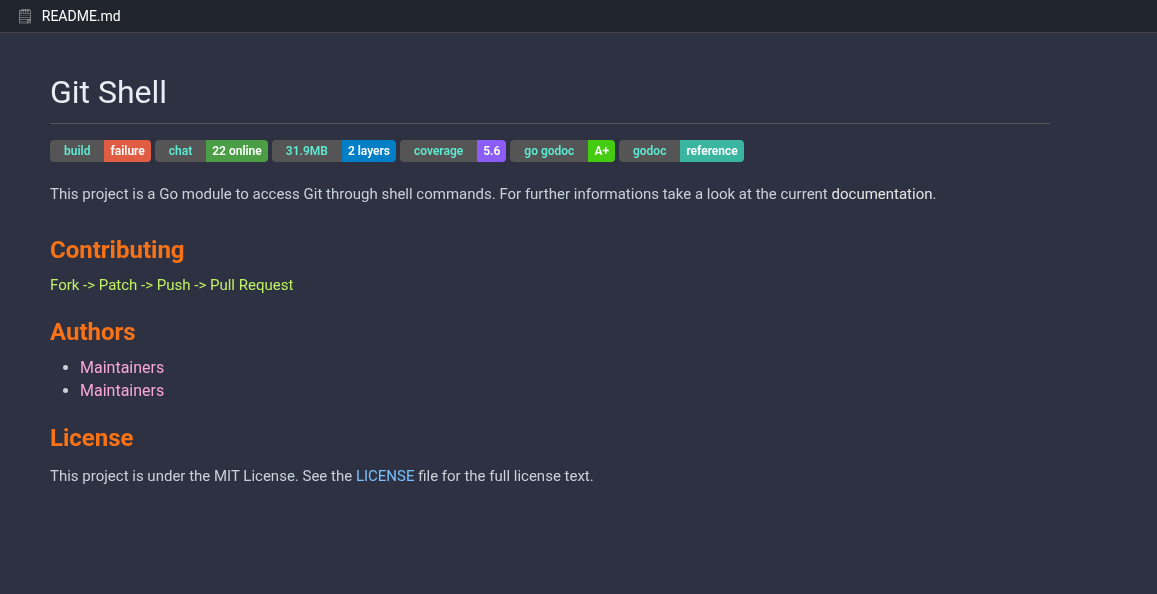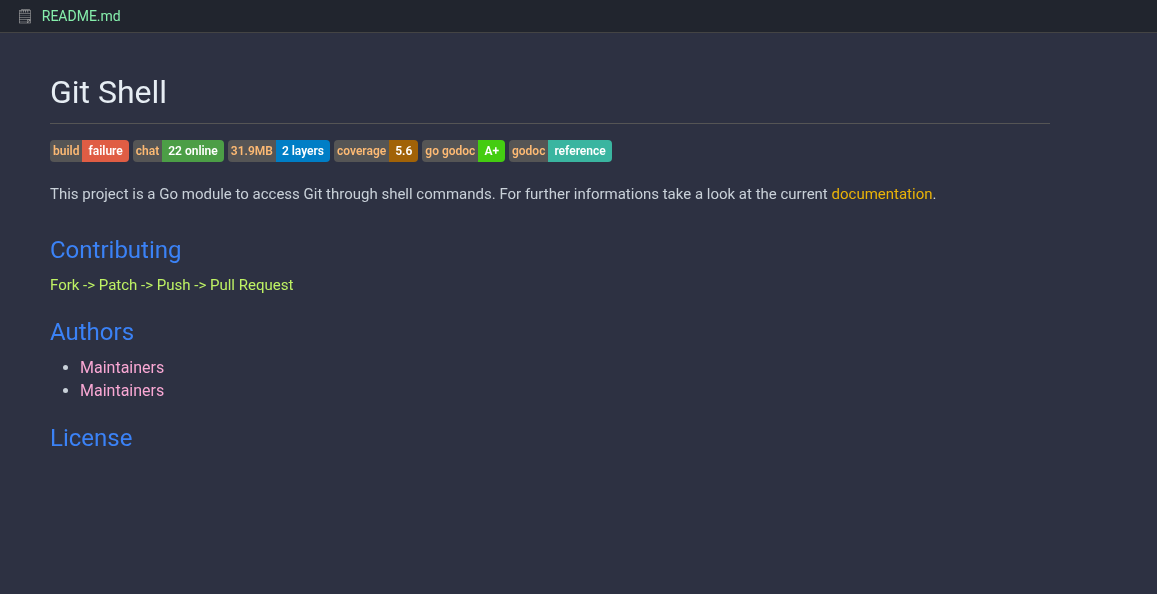--- a/index.html
+++ b/index.html
@@ -23,21 +23,21 @@
       gap: 8px;
       border-bottom: 1px solid #444;
     }
 
     .top-bar-icon {
       color: #aaa;
       font-size: 14px;
     }
 
     .top-bar-title {
-      color: #86efac;
+      color: #ffffff;
       font-size: 14px;
     }
 
     .content {
       padding: 40px 50px;
       max-width: 1100px;
     }
 
     h1 {
       color: #e6edf3;
@@ -65,58 +65,58 @@
       align-items: center;
       border-radius: 4px;
       overflow: hidden;
       font-size: 12px;
       font-weight: 600;
       height: 22px;
     }
 
     .badge-left {
       background-color: #555;
-      color: #fdba74;
-      padding: 0 3px;
+      color: #5eead4;
+      padding: 0 14px;
       height: 100%;
       display: flex;
       align-items: center;
     }
 
     .badge-right {
       padding: 16px 6px;
       height: 100%;
       display: flex;
       align-items: center;
       color: #fff;
     }
 
     .badge-red { background-color: #e05d44; }
     .badge-green { background-color: #4c9e46; }
     .badge-blue { background-color: #007ec6; }
-    .badge-orange { background-color: #a16207; }
+    .badge-orange { background-color: #8b5cf6; }
     .badge-brightgreen { background-color: #44cc11; }
     .badge-teal { background-color: #3ab5a0; }
 
     .description {
       color: #c9d1d9;
       font-size: 15px;
       margin-bottom: 30px;
       line-height: 1.6;
     }
 
     .description a {
-      color: #eab308;
+      color: #e5e5e5;
       text-decoration: none;
     }
 
     h2 {
-      color: #3b82f6;
+      color: #f97316;
       font-size: 1.5em;
-      font-weight: normal;
+      font-weight: bold;
       margin-bottom: 12px;
       margin-top: 8px;
     }
 
     .fork-info {
       color: #bef264;
       font-size: 15px;
       margin-bottom: 24px;
     }
 
@@ -207,14 +207,17 @@
     <li>
       <a href="#">Maintainers</a>
     </li>
     <li>
       <a href="#">Maintainers</a>
     </li>
   </ul>
 
   <h2>License</h2>
 
+  <p class="license-text">
+    <span>This project is under the MIT License. See the </span><a href="#">LICENSE</a><span> file for the full license text.</span>
+  </p>
 
 </div>
 
 </body></html>

